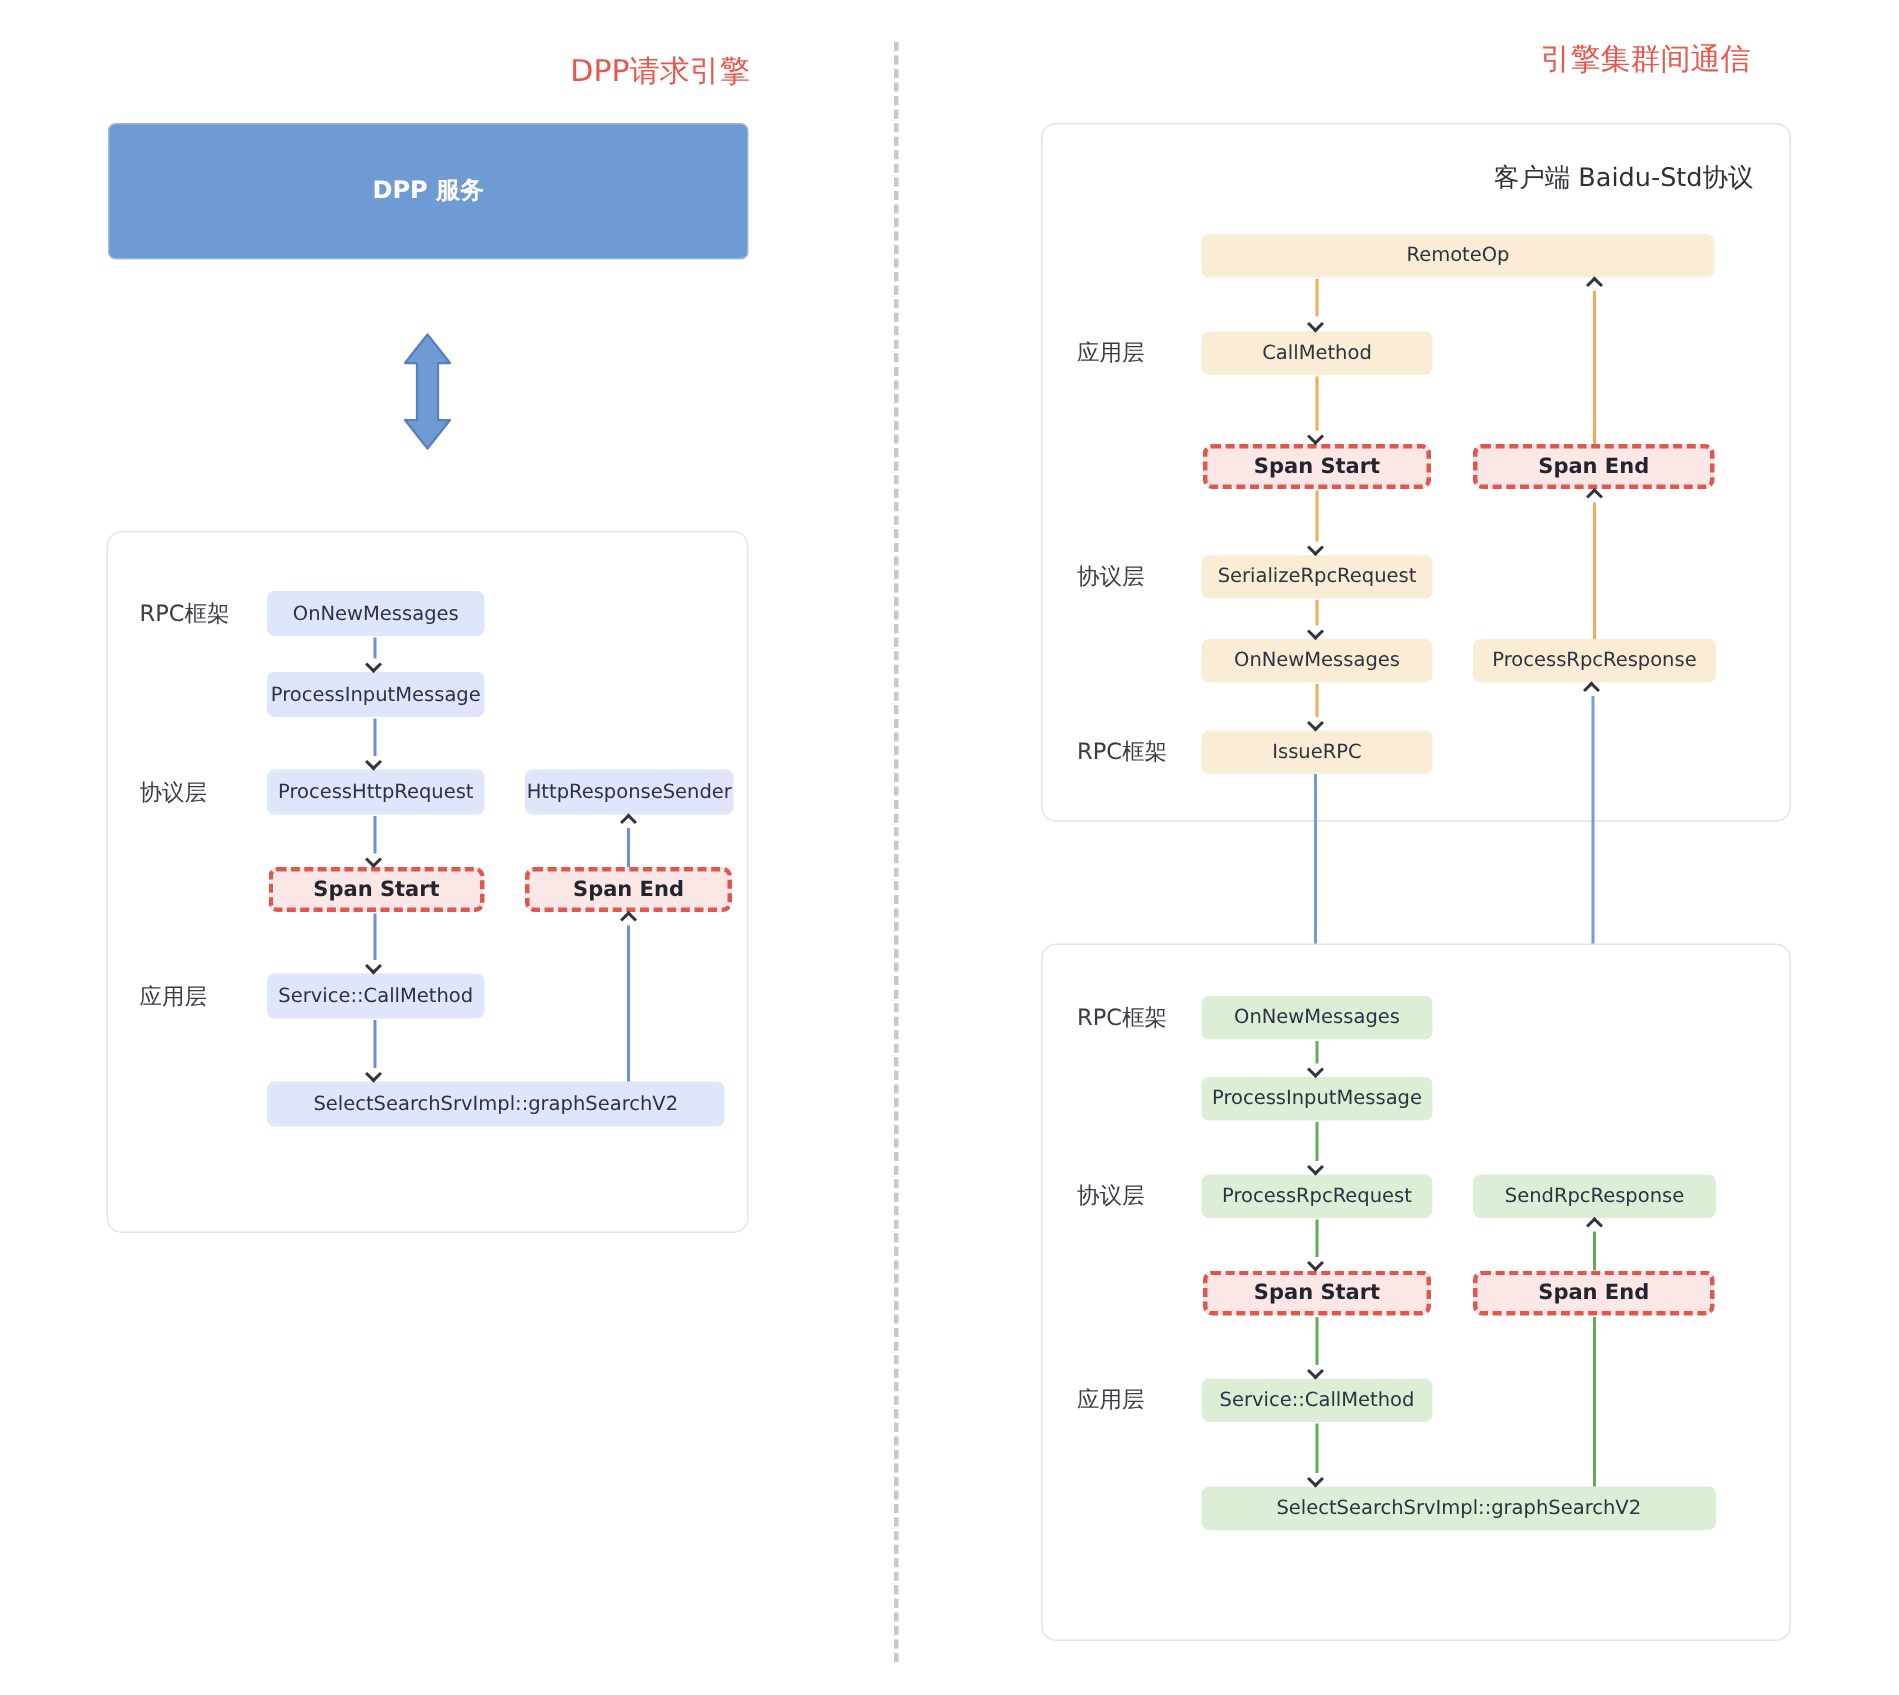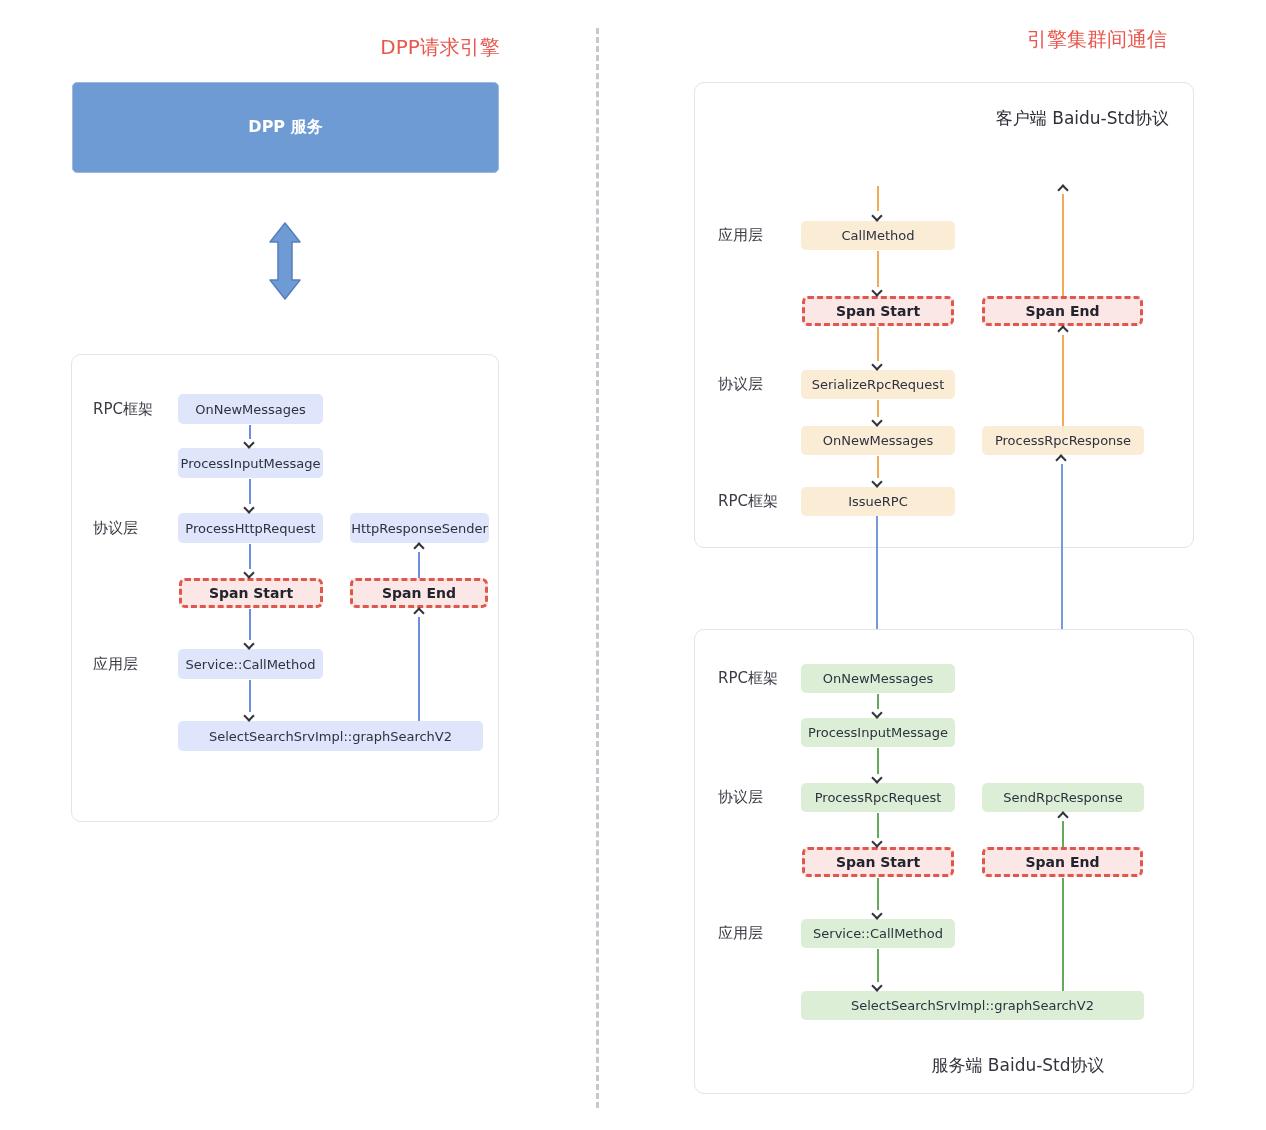--- a/index.html
+++ b/index.html
@@ -77,20 +77,21 @@
 
 <div class="abs title" style="left:997px;top:26px;width:200px;">引擎集群间通信</div>
 
 <div class="panel" style="left:694px;top:82px;width:498px;height:464px;">
   <div class="hdr" style="right:24px;top:24px;">客户端 Baidu-Std协议</div>
 
   <div class="layer-label" style="left:23px;top:138px;height:29px;">应用层</div>
   <div class="layer-label" style="left:23px;top:287px;height:29px;">协议层</div>
   <div class="layer-label" style="left:23px;top:404px;height:29px;">RPC框架</div>
 
+  <div class="node org" style="left:106px;top:73px;width:342px;height:29px;">RemoteOp</div>
   <div class="node org" style="left:106px;top:138px;width:154px;height:29px;">CallMethod</div>
   <div class="span-node" style="left:107px;top:213px;width:152px;height:30px;">Span Start</div>
   <div class="span-node" style="left:287px;top:213px;width:161px;height:30px;">Span End</div>
   <div class="node org" style="left:106px;top:287px;width:154px;height:29px;">SerializeRpcRequest</div>
   <div class="node org" style="left:106px;top:343px;width:154px;height:29px;">OnNewMessages</div>
   <div class="node org" style="left:287px;top:343px;width:162px;height:29px;">ProcessRpcResponse</div>
   <div class="node org" style="left:106px;top:404px;width:154px;height:29px;">IssueRPC</div>
 
   <div class="vline l-org" style="left:182px;top:103px;height:25px;"></div>
   <div class="chev down c-org" style="left:178px;top:129px;"></div>
@@ -136,14 +137,13 @@
   <div class="chev down c-grn" style="left:178px;top:208px;"></div>
   <div class="vline l-grn" style="left:182px;top:248px;height:32px;"></div>
   <div class="chev down c-grn" style="left:178px;top:280px;"></div>
   <div class="vline l-grn" style="left:182px;top:319px;height:33px;"></div>
   <div class="chev down c-grn" style="left:178px;top:352px;"></div>
 
   <div class="vline l-grn" style="left:367px;top:248px;height:113px;"></div>
   <div class="chev up c-grn" style="left:364px;top:183px;"></div>
   <div class="vline l-grn" style="left:367px;top:191px;height:26px;"></div>
 
-  <div class="caption" style="left:123px;top:424px;width:400px;">服务端 Baidu-Std协议</div>
 </div>
 
 </body></html>

